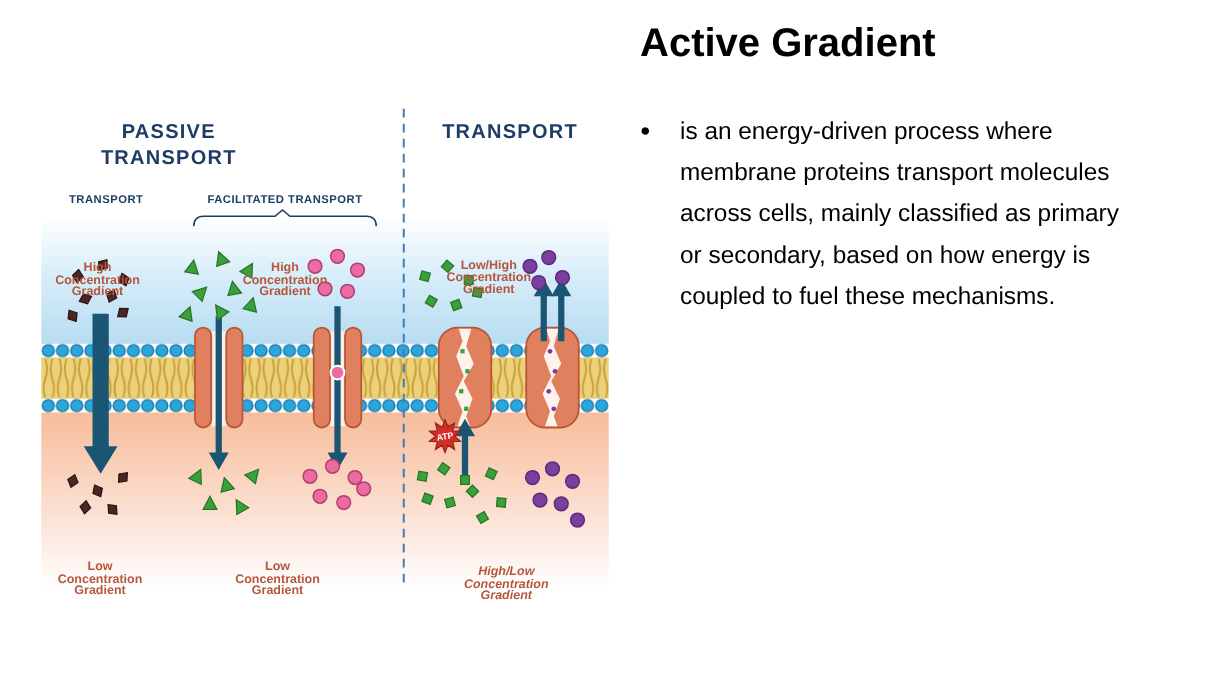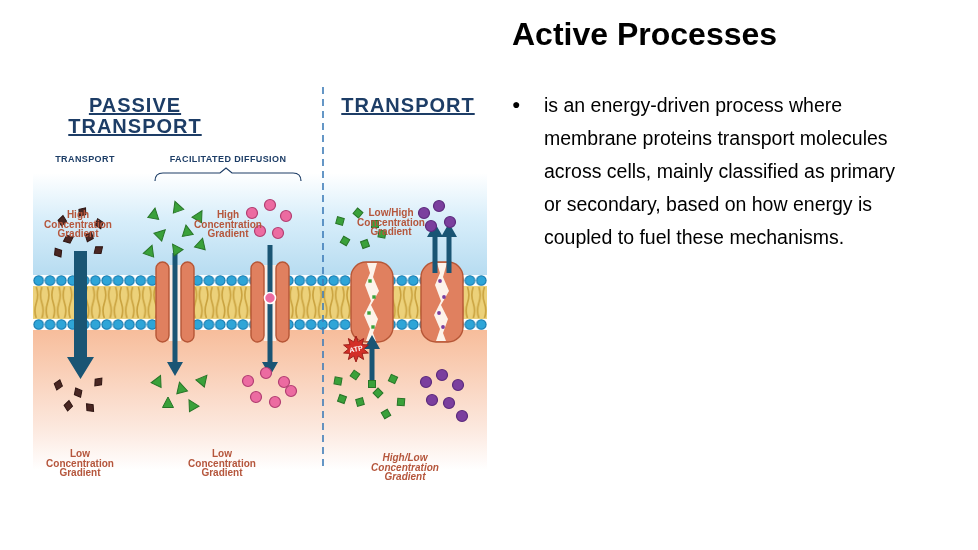--- a/index.html
+++ b/index.html
@@ -4,21 +4,21 @@
 <style>
   html,body{margin:0;padding:0;}
   body{
     width:978px;height:550px;position:relative;background:#ffffff;
     font-family:"Liberation Sans", sans-serif;overflow:hidden;
   }
   
   .diagram{position:absolute;left:30px;top:85px;width:460px;height:390px;}
   .diagram svg{position:absolute;left:0;top:0;}
   .dlabel{position:absolute;text-align:center;font-weight:700;}
-  .dtitle{font-size:20px;line-height:21px;color:#1d3d66;letter-spacing:1px;text-decoration:underline;}
+  .dtitle{font-size:16px;line-height:21px;color:#1d3d66;letter-spacing:1px;}
   .dsection{font-size:9px;color:#1d3d66;letter-spacing:0.4px;}
   .dgrad{font-size:10px;line-height:9.5px;color:#b5563c;margin-top:28px;}
   
   .content{position:absolute;left:512px;top:14px;width:450px;color:#000;}
   .slide-title .t-bold{font-size:32px;line-height:41px;font-weight:700;}
   .slide-title .t-reg{font-size:32px;line-height:41px;font-weight:400;}
   .bullet-item{display:flex;margin-top:34px;}
   .bullet-item .marker{width:18px;font-size:14px;padding-top:7px;flex:none;}
   .bullet-item .btext{margin-left:14px;width:368px;font-size:19.5px;line-height:33px;}
 </style>
@@ -189,31 +189,31 @@
 
   <div class="dlabel dtitle" style="left:15px;top:10px;width:180px;">
     <div>PASSIVE</div>
     <div>TRANSPORT</div>
   </div>
   <div class="dlabel dtitle" style="left:288px;top:10px;width:180px;">
     <div>TRANSPORT</div>
   </div>
 
   <div class="dlabel dsection" style="left:5px;top:69px;width:100px;">TRANSPORT</div>
-  <div class="dlabel dsection" style="left:118px;top:69px;width:160px;">FACILITATED DIFFUSION</div>
+  <div class="dlabel dsection" style="left:118px;top:69px;width:160px;">FACILITATED TRANSPORT</div>
 
   <div class="dlabel dgrad" style="left:3px;top:97px;width:90px;">High Concentration Gradient</div>
   <div class="dlabel dgrad" style="left:153px;top:97px;width:90px;">High Concentration Gradient</div>
   <div class="dlabel dgrad" style="left:309px;top:95px;width:104px;">Low/High Concentration Gradient</div>
   <div class="dlabel dgrad" style="left:5px;top:336px;width:90px;">Low Concentration Gradient</div>
   <div class="dlabel dgrad" style="left:147px;top:336px;width:90px;">Low Concentration Gradient</div>
   <div class="dlabel dgrad" style="left:323px;top:340px;width:104px;font-style:italic;">High/Low Concentration Gradient</div>
 </div>
 
 <div class="content">
   <div class="slide-title">
-    <div class="t-bold">Active Processes</div>
+    <div class="t-bold">Active Gradient</div>
   </div>
   <div class="bullet-item">
     <span class="marker">●</span>
     <span class="btext">is an energy-driven process where membrane proteins transport molecules across cells, mainly classified as primary or secondary, based on how energy is coupled to fuel these mechanisms.</span>
   </div>
 </div>
 
 </body></html>

